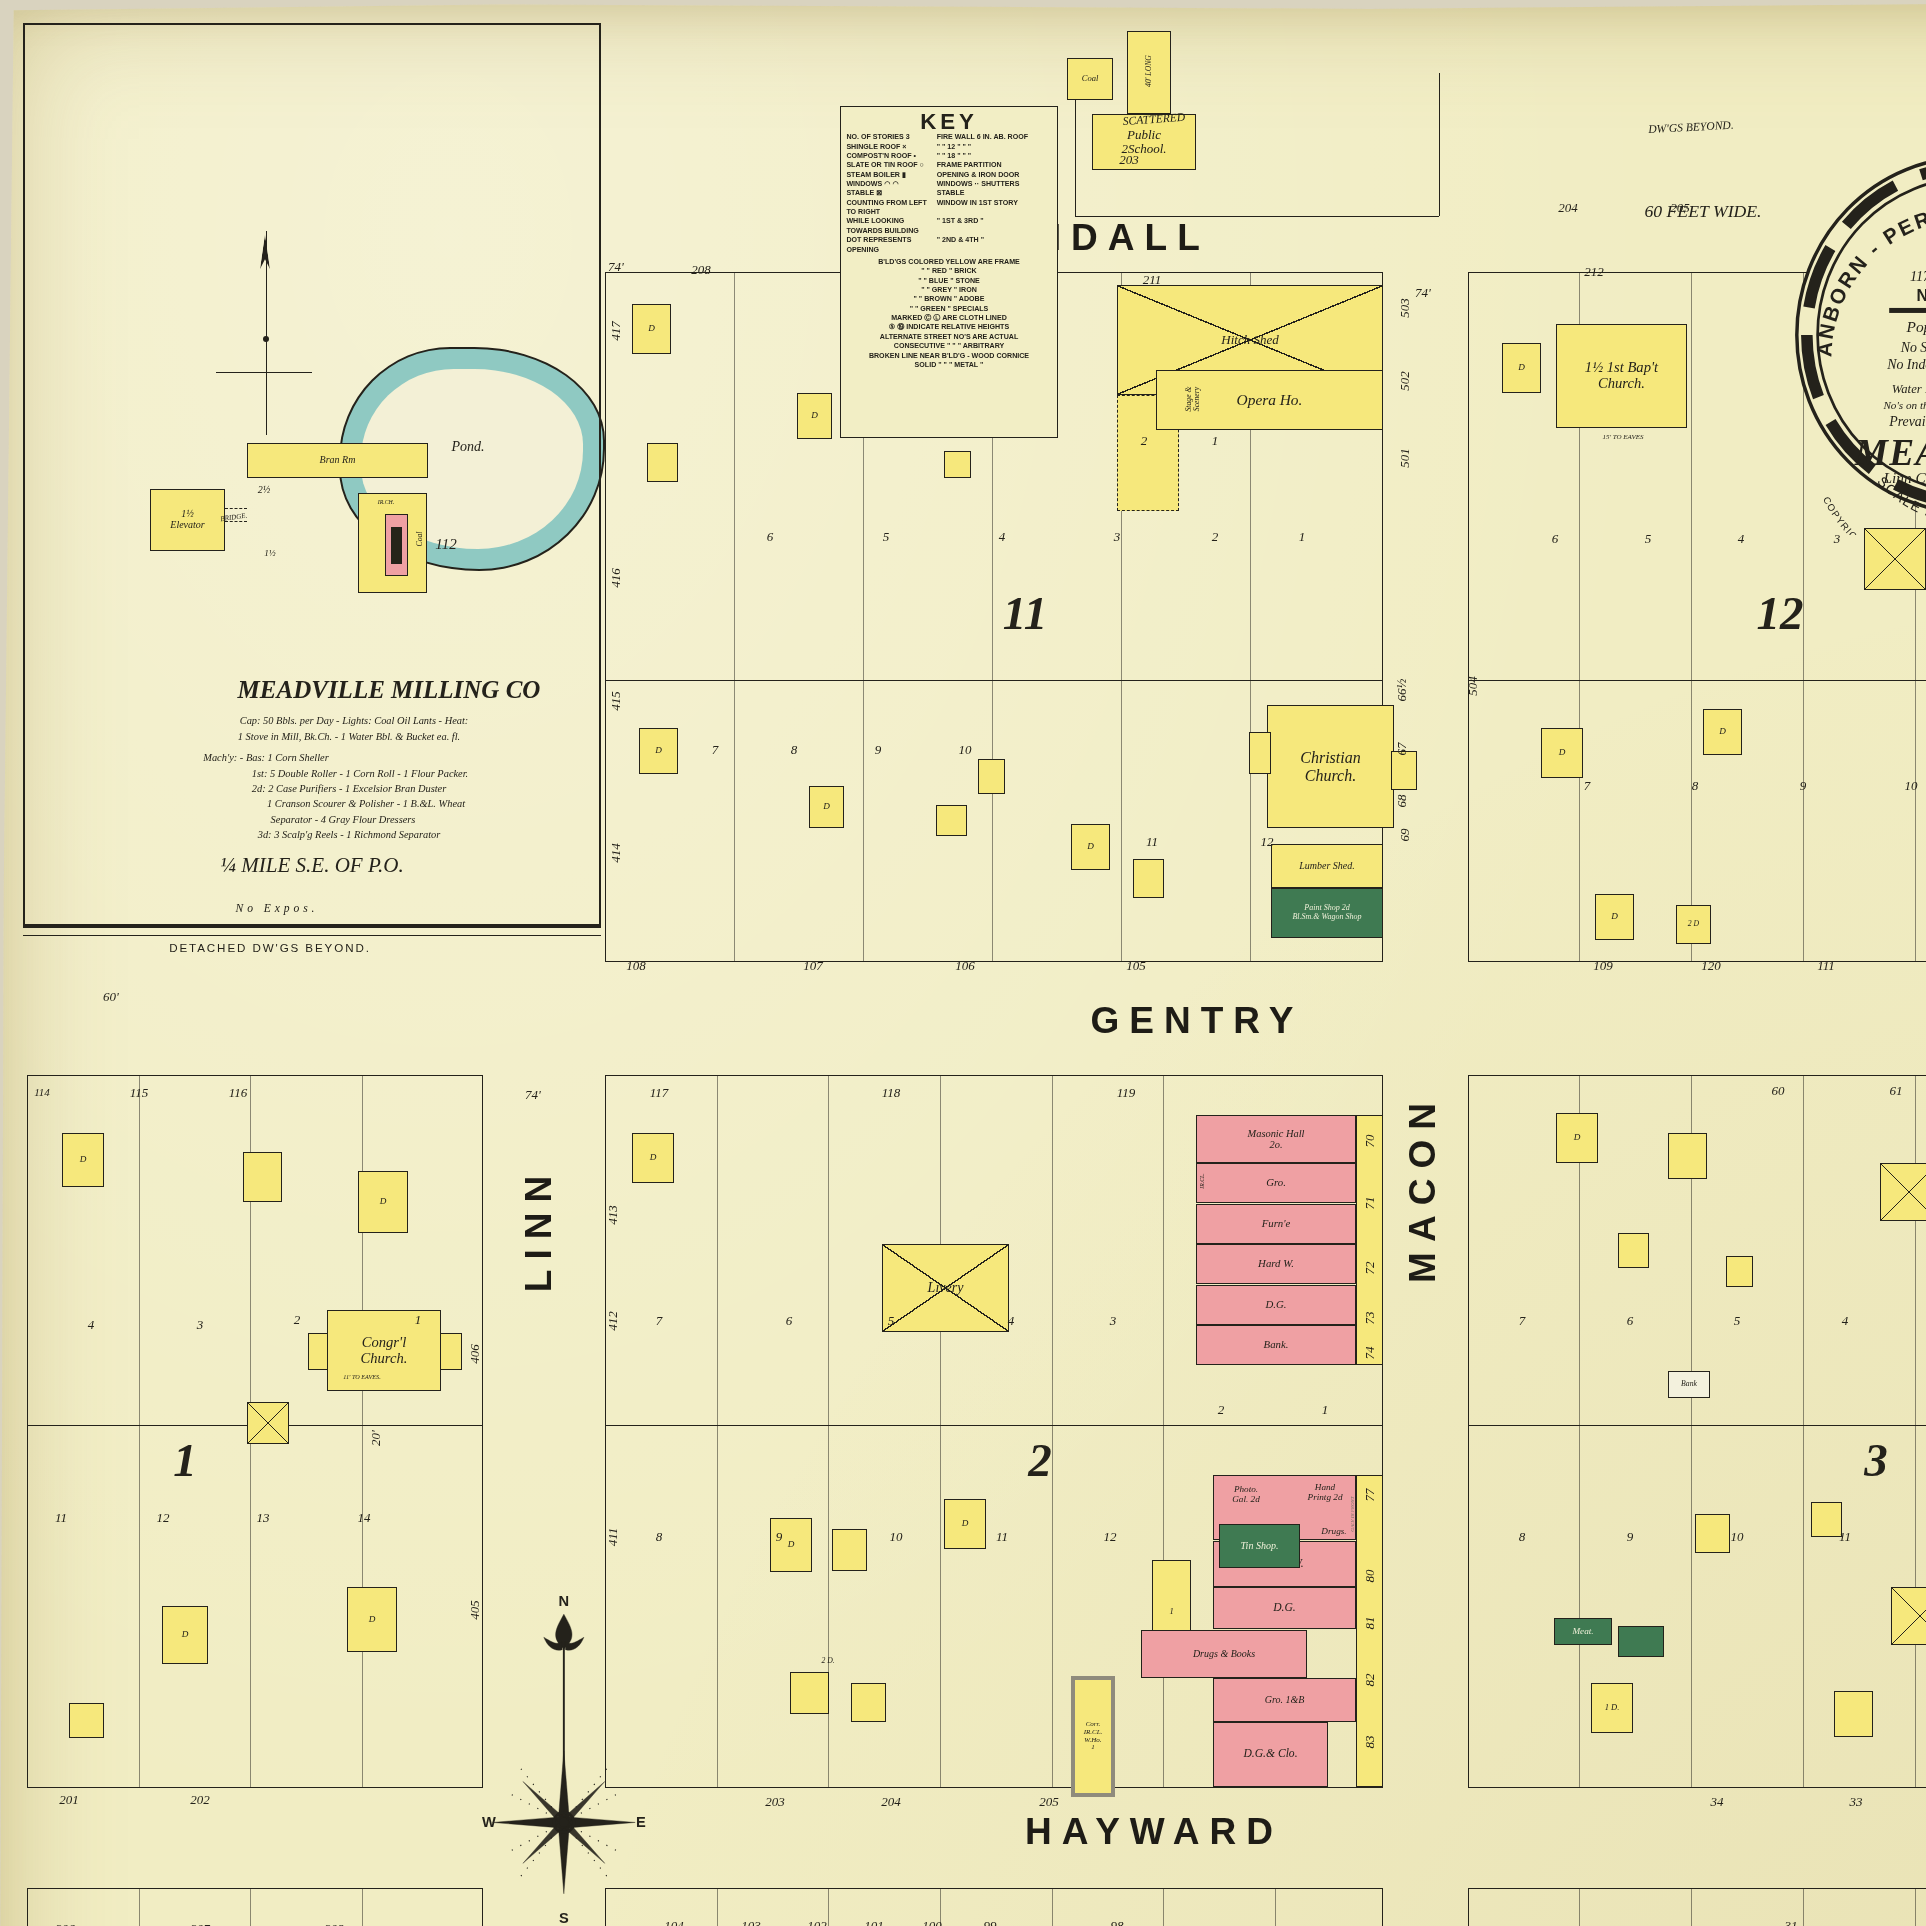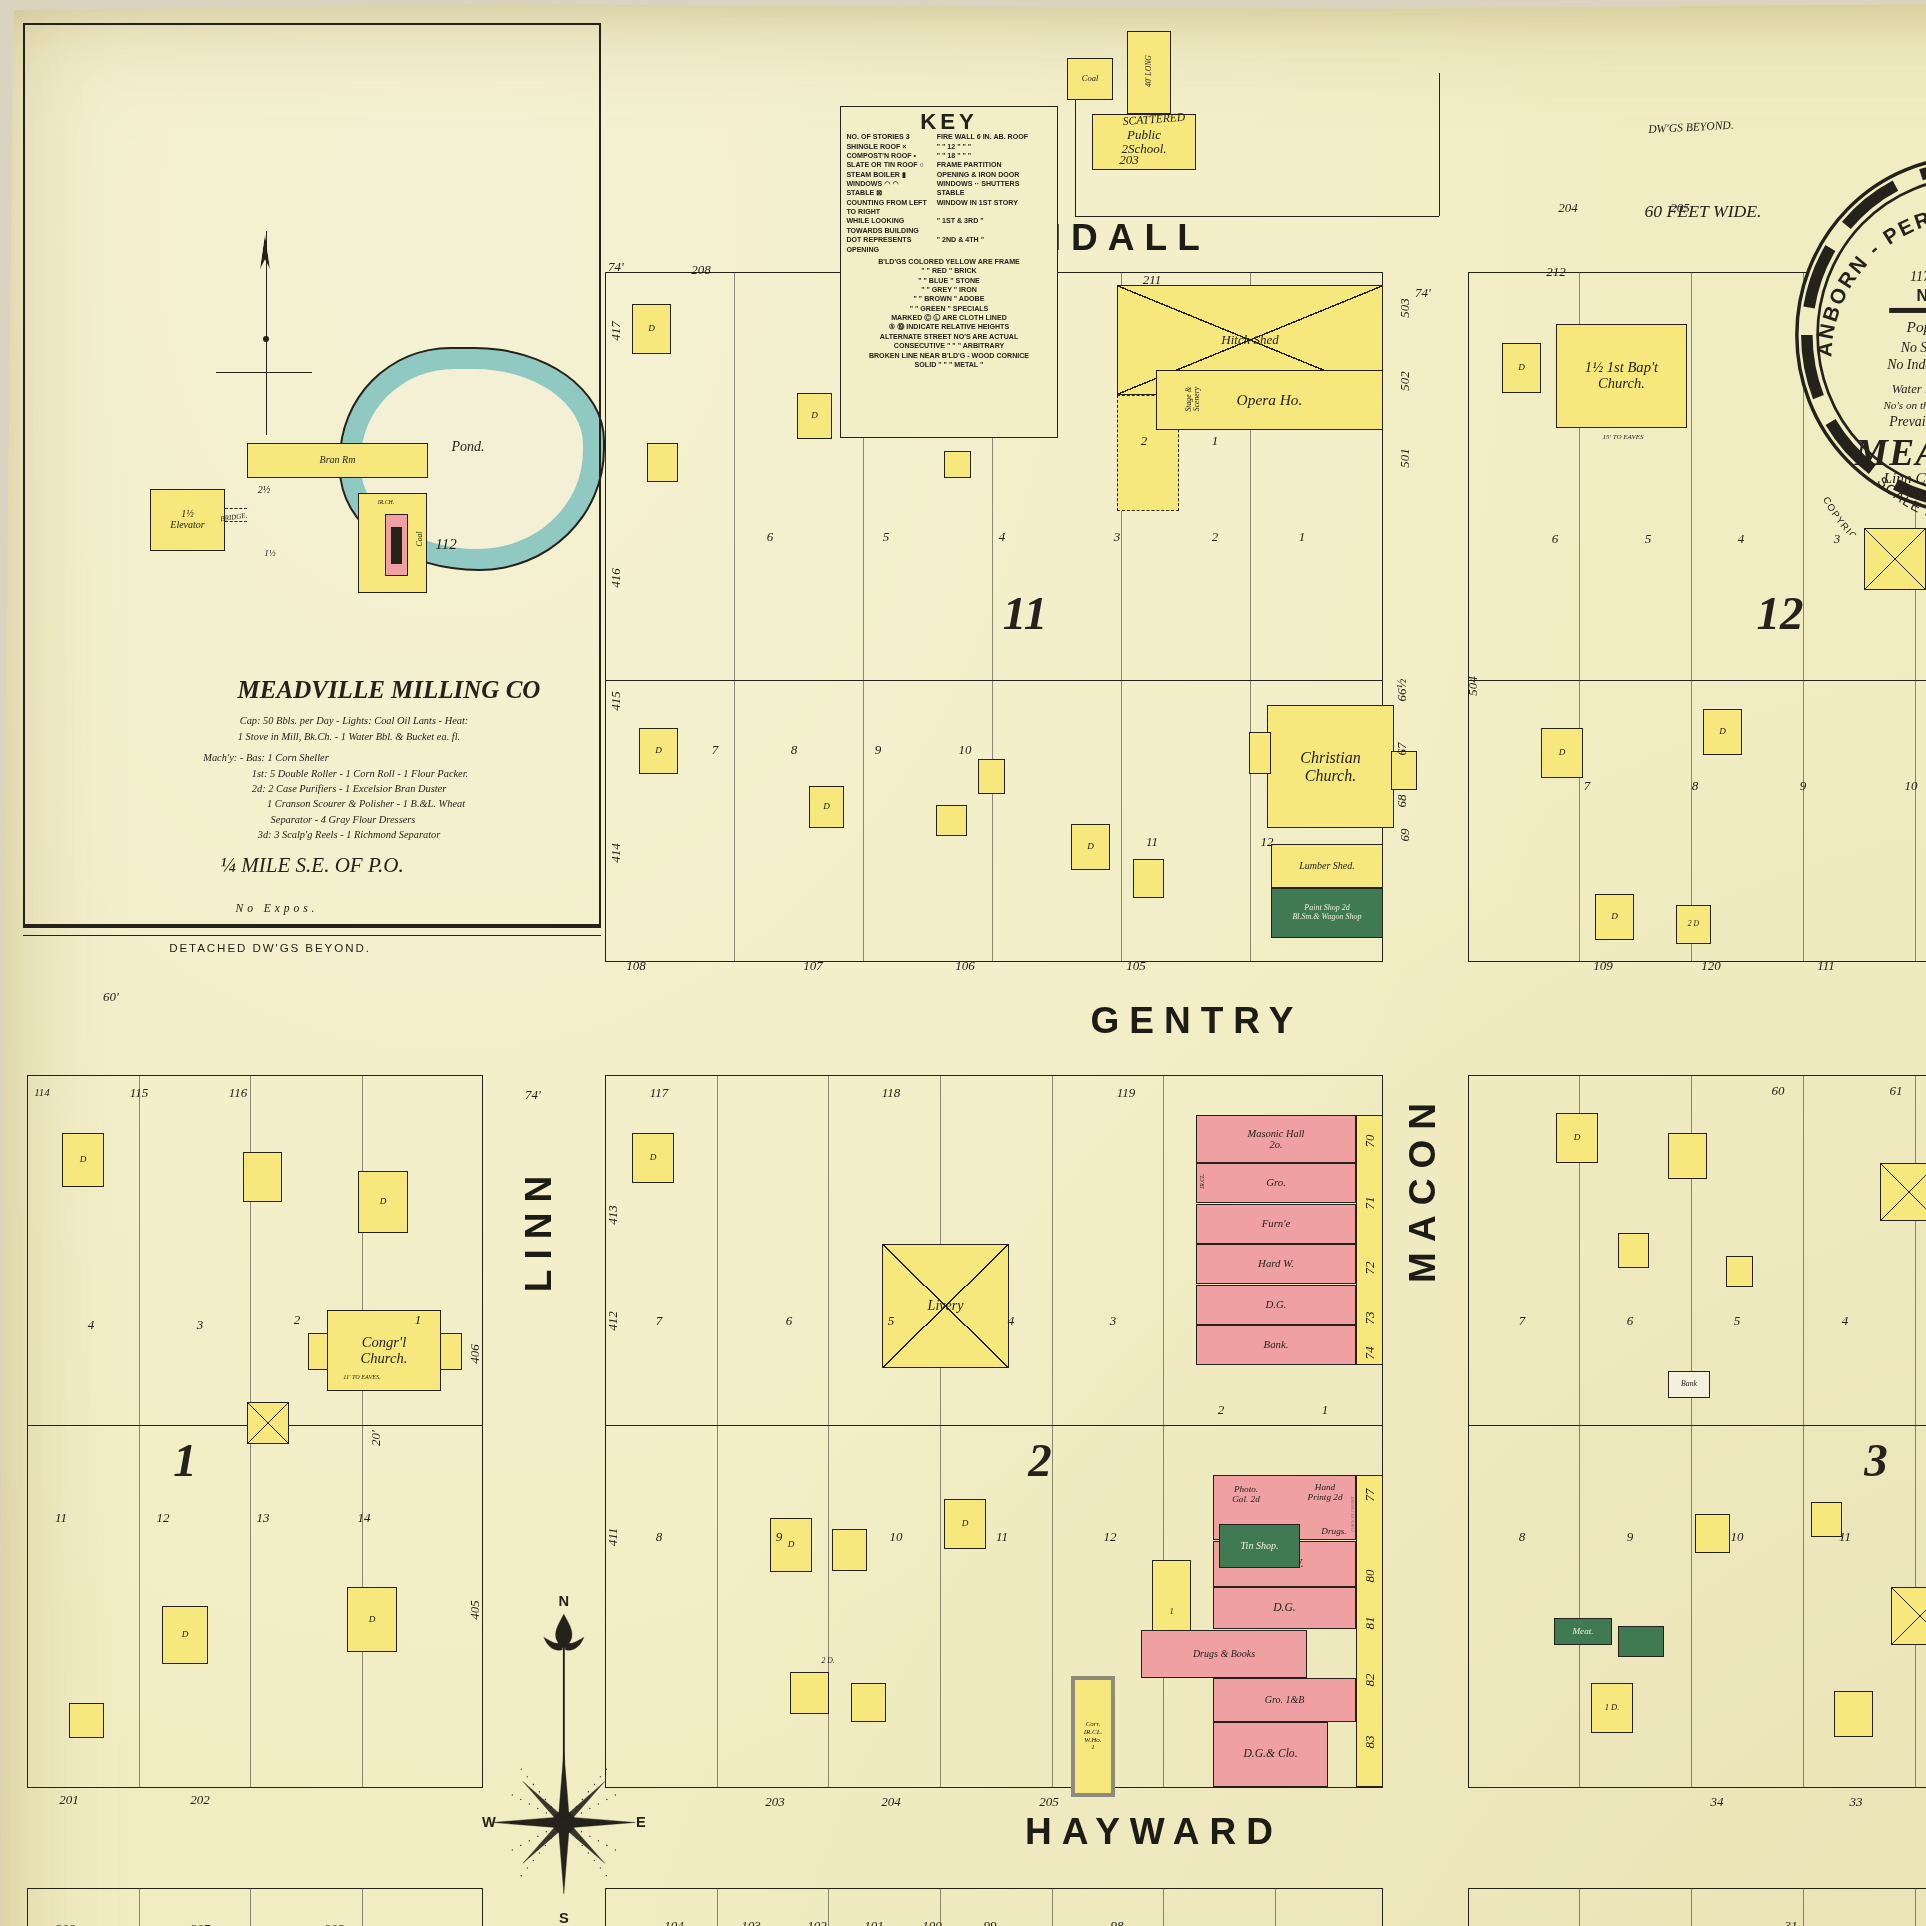--- a/index.html
+++ b/index.html
@@ -350,21 +350,21 @@
       <div class="bld" style="left: 162px; top: 1606px; width: 46px; height: 58px; background-color: rgb(246, 232, 124);">
         <div class="blbl" style="font-size: 9.2px;">D</div>
       </div>
       <div class="bld" style="left: 347px; top: 1587px; width: 50px; height: 65px; background-color: rgb(246, 232, 124);">
         <div class="blbl" style="font-size: 9.2px;">D</div>
       </div>
       <div class="bld" style="left: 69px; top: 1703px; width: 35px; height: 35px; background-color: rgb(246, 232, 124);"></div>
       <div class="bld" style="left: 632px; top: 1133px; width: 42px; height: 50px; background-color: rgb(246, 232, 124);">
         <div class="blbl" style="font-size: 9.2px;">D</div>
       </div>
-      <div class="bld cross" style="left: 882px; top: 1244px; width: 127px; height: 124px; background-color: rgb(246, 232, 124);">
+      <div class="bld cross" style="left: 882px; top: 1244px; width: 127px; height: 88px; background-color: rgb(246, 232, 124);">
         <div class="blbl" style="font-size: 14px;">Livery</div>
       </div>
       <div class="bld" style="left: 1196px; top: 1115px; width: 160px; height: 48px; background-color: rgb(239, 160, 163);">
         <div class="blbl" style="font-size: 10.4px;">Masonic Hall
 2o.</div>
       </div>
       <div class="bld" style="left: 1196px; top: 1163px; width: 160px; height: 40px; background-color: rgb(239, 160, 163);">
         <div class="blbl" style="font-size: 10.8px;">Gro.</div>
       </div>
       <div class="bld" style="left: 1196px; top: 1204px; width: 160px; height: 40px; background-color: rgb(239, 160, 163);">
@@ -482,21 +482,21 @@
       <div class="lbl" style="left: 1325px; top: 1493px; font-size: 9.2px; transform: translate(-50%, -50%);">Hand
 Printg 2d</div>
       <div class="lbl" style="left: 1334px; top: 1532px; font-size: 9.2px; transform: translate(-50%, -50%);">Drugs.</div>
       <div class="lbl" style="left: 1202px; top: 1181px; font-size: 5.8px; transform: translate(-50%, -50%) rotate(-90deg);">IR.CL.</div>
       <div class="lbl" style="left: 1353px; top: 1514px; font-size: 5px; color: rgb(111, 107, 95); transform: translate(-50%, -50%) rotate(-90deg);">GALV IR FRONT</div>
       <div class="lbl" style="left: 1129px; top: 160px; font-size: 13px; transform: translate(-50%, -50%);">203</div>
       <div class="lbl" style="left: 1568px; top: 208px; font-size: 13px; transform: translate(-50%, -50%);">204</div>
       <div class="lbl" style="left: 1680px; top: 208px; font-size: 13px; transform: translate(-50%, -50%);">205</div>
       <div class="lbl" style="left: 701px; top: 270px; font-size: 13px; transform: translate(-50%, -50%);">208</div>
       <div class="lbl" style="left: 1152px; top: 280px; font-size: 13px; transform: translate(-50%, -50%);">211</div>
-      <div class="lbl" style="left: 1556px; top: 272px; font-size: 13px; transform: translate(-50%, -50%);">212</div>
+      <div class="lbl" style="left: 1594px; top: 272px; font-size: 13px; transform: translate(-50%, -50%);">212</div>
       <div class="lbl" style="left: 616px; top: 267px; font-size: 13px; transform: translate(-50%, -50%);">74'</div>
       <div class="lbl" style="left: 1423px; top: 293px; font-size: 13px; transform: translate(-50%, -50%);">74'</div>
       <div class="lbl" style="left: 616px; top: 331px; font-size: 13px; transform: translate(-50%, -50%) rotate(-90deg);">417</div>
       <div class="lbl" style="left: 616px; top: 578px; font-size: 13px; transform: translate(-50%, -50%) rotate(-90deg);">416</div>
       <div class="lbl" style="left: 616px; top: 701px; font-size: 13px; transform: translate(-50%, -50%) rotate(-90deg);">415</div>
       <div class="lbl" style="left: 616px; top: 853px; font-size: 13px; transform: translate(-50%, -50%) rotate(-90deg);">414</div>
       <div class="lbl" style="left: 1405px; top: 308px; font-size: 13px; transform: translate(-50%, -50%) rotate(-90deg);">503</div>
       <div class="lbl" style="left: 1405px; top: 381px; font-size: 13px; transform: translate(-50%, -50%) rotate(-90deg);">502</div>
       <div class="lbl" style="left: 1405px; top: 458px; font-size: 13px; transform: translate(-50%, -50%) rotate(-90deg);">501</div>
       <div class="lbl" style="left: 1473px; top: 686px; font-size: 13px; transform: translate(-50%, -50%) rotate(-90deg);">504</div>

